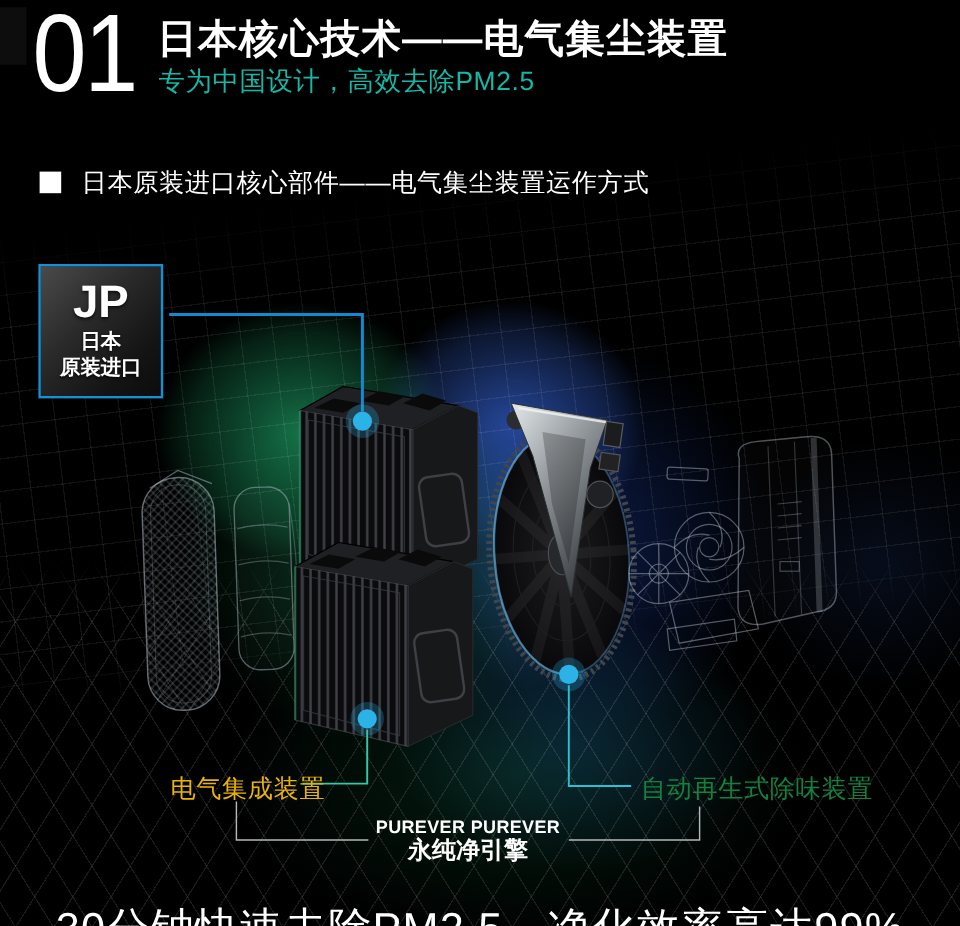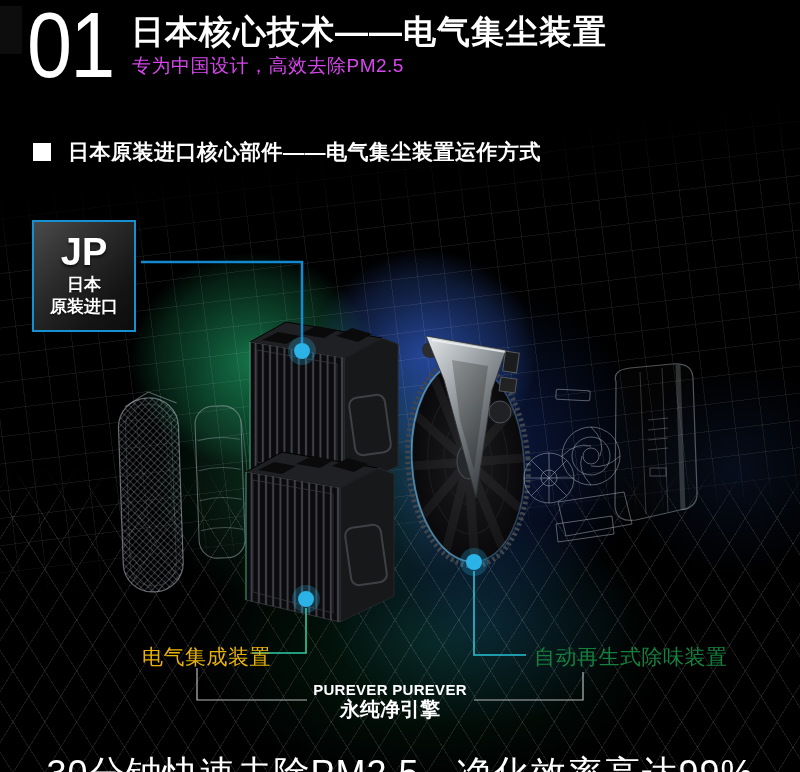--- a/index.html
+++ b/index.html
@@ -33,23 +33,23 @@
       repeating-linear-gradient(58deg, rgba(255,255,255,.10) 0 1px, transparent 1px 27px),
       repeating-linear-gradient(122deg, rgba(255,255,255,.10) 0 1px, transparent 1px 27px);
     -webkit-mask-image:linear-gradient(180deg, transparent 0, #000 45px);
     mask-image:linear-gradient(180deg, transparent 0, #000 45px);}
 
   
   .corner-accent{left:0;top:6px;width:22px;height:48px;background:#0d0d0d;z-index:3;}
   .num01{left:27px;top:2px;font-size:92px;line-height:86px;font-weight:400;letter-spacing:-2px;
          transform:scaleX(.88);transform-origin:left top;z-index:4;}
   .page-title{left:131px;top:10px;font-size:33px;font-weight:700;letter-spacing:1px;z-index:4;}
-  .page-subtitle{left:132px;top:53px;font-size:19px;font-weight:500;color:#d946ef;letter-spacing:.5px;z-index:4;}
+  .page-subtitle{left:132px;top:53px;font-size:22px;font-weight:500;color:#14b8a6;letter-spacing:.5px;z-index:4;}
   .section-bullet{left:33px;top:143px;width:18px;height:18px;background:#fff;z-index:4;}
-  .section-heading{left:68px;top:138px;font-size:21px;font-weight:700;letter-spacing:.5px;z-index:4;}
+  .section-heading{left:68px;top:138px;font-size:21px;font-weight:400;letter-spacing:.5px;z-index:4;}
 
   
   .jp-badge{left:32px;top:220px;width:104px;height:112px;border:2px solid #1590d2;z-index:5;
     background:linear-gradient(135deg,#4a4a4a 0%,#2a2a2a 40%,#141414 75%,#0c0c0c 100%);
     text-align:center;}
   .jp-code{margin-top:8px;font-size:38px;font-weight:700;line-height:44px;text-shadow:0 2px 3px rgba(0,0,0,.7);}
   .jp-line{font-size:17px;font-weight:700;line-height:22px;text-shadow:0 1px 2px rgba(0,0,0,.7);}
 
   
   .scene{left:0;top:0;width:800px;height:772px;z-index:3;}

